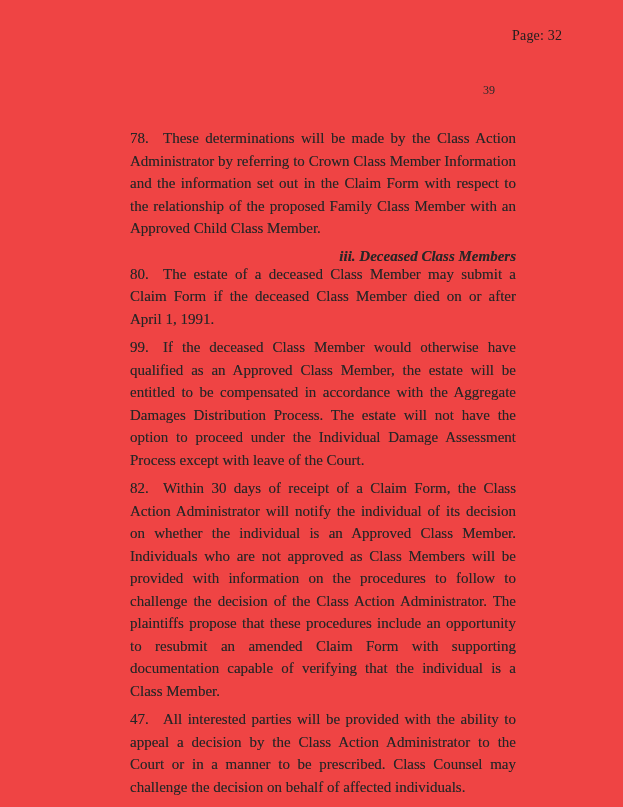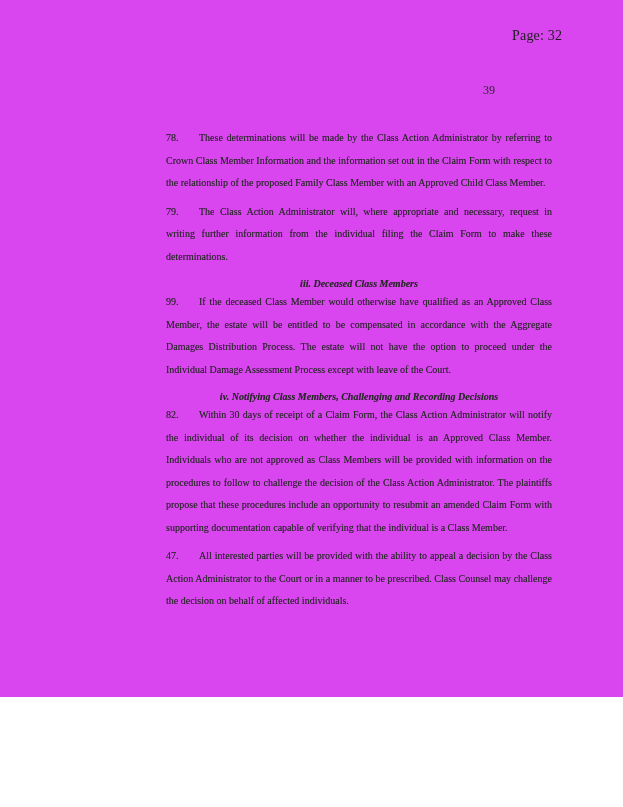--- a/index.html
+++ b/index.html
@@ -3,22 +3,22 @@
 <meta charset="utf-8">
 <style>
   html, body {
     margin: 0;
     padding: 0;
     background: #ffffff;
   }
   .page {
     position: relative;
     width: 623px;
-    height: 697px;
-    background: #d946ef;
+    height: 807px;
+    background: #ef4444;
     overflow: hidden;
     font-family: "Liberation Serif", serif;
     color: #262626;
   }
   .print-header {
     position: absolute;
     top: 28px;
     left: 512px;
     font-size: 14px;
     letter-spacing: 0.2px;
@@ -29,61 +29,59 @@
     top: 83px;
     left: 483px;
     font-size: 12px;
     color: #2a2a2a;
   }
   .doc-body {
     position: absolute;
     top: 127px;
     left: 130px;
     width: 386px;
-    font-size: 10px;
+    font-size: 15px;
     line-height: 22.5px;
     text-align: justify;
     text-shadow: 0 0 0.4px rgba(40,40,40,0.45);
-    margin-left: 36px;
   }
   .doc-body p {
     margin: 0 0 6px 0;
   }
   .doc-body p.heading {
     font-weight: bold;
     font-style: italic;
     line-height: 14px;
     margin: 9px 0 0 0;
-    text-align: center;
+    text-align: right;
   }
   .num {
     display: inline-block;
     width: 33px;
   }
 </style>
 </head>
 <body>
 
 <div class="page">
 
   <div class="print-header">Page: 32</div>
 
   <div class="page-number">39</div>
 
   <div class="doc-body">
 
     <p class="para"><span class="num">78.</span><span>These determinations will be made by the Class Action Administrator by referring to Crown Class Member Information and the information set out in the Claim Form with respect to the relationship of the proposed Family Class Member with an Approved Child Class Member.</span></p>
 
-    <p class="para"><span class="num">79.</span><span>The Class Action Administrator will, where appropriate and necessary, request in writing further information from the individual filing the Claim Form to make these determinations.</span></p>
 
     <p class="heading">iii. Deceased Class Members</p>
 
+    <p class="para"><span class="num">80.</span><span>The estate of a deceased Class Member may submit a Claim Form if the deceased Class Member died on or after April 1, 1991.</span></p>
 
     <p class="para"><span class="num">99.</span><span>If the deceased Class Member would otherwise have qualified as an Approved Class Member, the estate will be entitled to be compensated in accordance with the Aggregate Damages Distribution Process. The estate will not have the option to proceed under the Individual Damage Assessment Process except with leave of the Court.</span></p>
 
-    <p class="heading">iv. Notifying Class Members, Challenging and Recording Decisions</p>
 
     <p class="para"><span class="num">82.</span><span>Within 30 days of receipt of a Claim Form, the Class Action Administrator will notify the individual of its decision on whether the individual is an Approved Class Member. Individuals who are not approved as Class Members will be provided with information on the procedures to follow to challenge the decision of the Class Action Administrator. The plaintiffs propose that these procedures include an opportunity to resubmit an amended Claim Form with supporting documentation capable of verifying that the individual is a Class Member.</span></p>
 
     <p class="para"><span class="num">47.</span><span>All interested parties will be provided with the ability to appeal a decision by the Class Action Administrator to the Court or in a manner to be prescribed. Class Counsel may challenge the decision on behalf of affected individuals.</span></p>
 
   </div>
 </div>
 
 </body></html>

